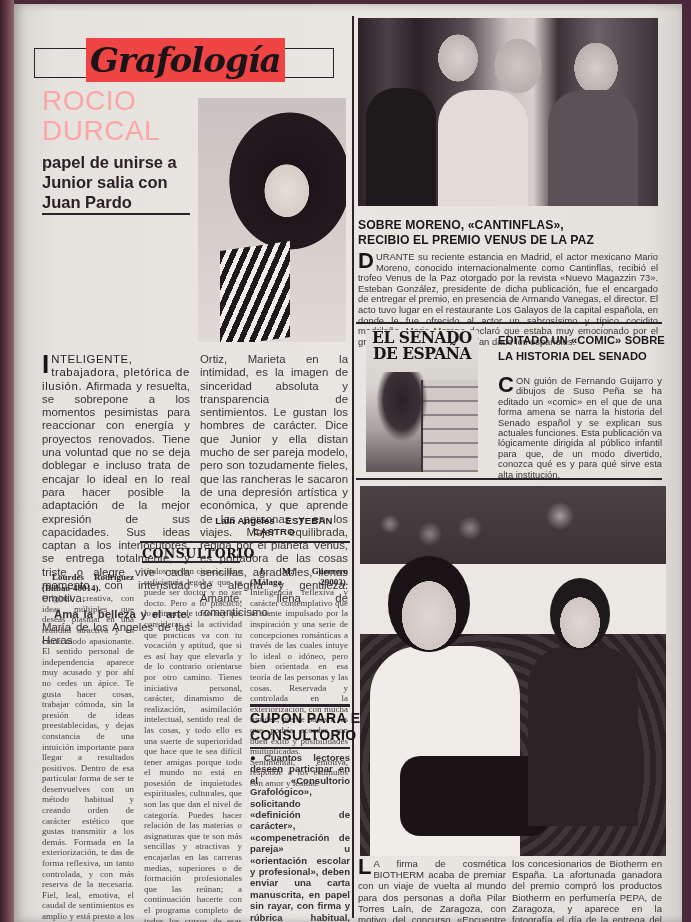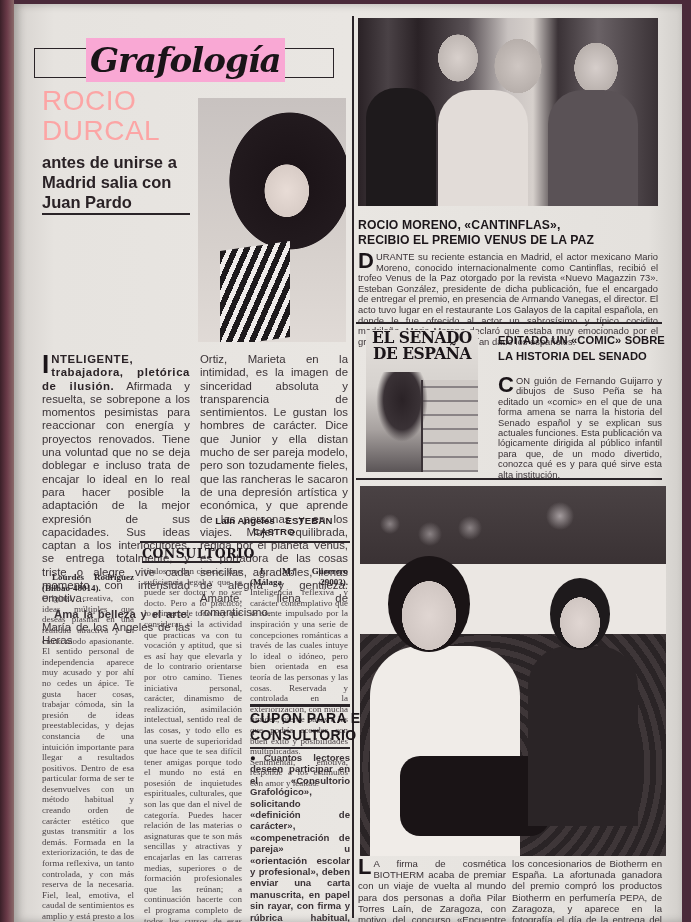--- a/index.html
+++ b/index.html
@@ -31,21 +31,21 @@
   .graf-box {
     left: 34px; top: 48px; width: 300px; height: 30px;
     border: 1.5px solid #2a2428;
   }
   .graf-title {
     left: 86px; top: 38px;
     font-family: "DejaVu Serif", serif;
     font-style: italic; font-weight: bold;
     font-size: 34px; letter-spacing: -1px;
     color: #1a1418;
-    background: #f9a8d4;
+    background: #ef4444;
     padding: 0 4px;
     line-height: 44px;
   }
   .headline-big {
     left: 42px; top: 86px;
     font-family: "Liberation Sans", sans-serif;
     font-weight: normal; font-size: 28px; line-height: 30px;
     color: #fca5a5; letter-spacing: 0.5px;
   }
   .subhead {
@@ -85,21 +85,21 @@
     font-size: 11.4px; line-height: 13.3px;
     color: #3a3236;
     text-align: justify;
   }
   .col-a { left: 42px; top: 353px; width: 148px; }
   .col-b { left: 200px; top: 353px; width: 148px; }
   .dropcap-I {
     float: left; font-weight: bold; font-size: 26px; line-height: 22px;
     margin-right: 2px; color: #1a1418;
   }
-  .lead-bold { font-weight: bold; color: #2a2226; letter-spacing: 0.6px; }
+  .lead-bold { font-weight: normal; color: #2a2226; letter-spacing: 0.6px; }
   .byline {
     left: 200px; top: 515px; width: 148px;
     font-size: 9.6px; font-weight: bold; color: #2a2226; text-align: center;
   }
   .byline .caps { letter-spacing: 0.2px; margin-left: 8px; }
 
   
   .consult-rule { left: 140px; top: 541px; width: 210px; height: 1.5px; background: #2a2428; }
   .consult-title {
     left: 142px; top: 546px;
@@ -243,21 +243,21 @@
 
   <div class="abs col-rule" style="left:352px; top:16px; width:1.5px; height:902px;"></div>
 
   <div class="abs graf-box"></div>
   <div class="abs graf-title">Grafología</div>
 
   <div class="abs headline-big">
     <div>ROCIO</div>
     <div>DURCAL</div>
   </div>
-  <div class="abs subhead" style="width:150px;">antes de unirse a Madrid salia con Juan Pardo</div>
+  <div class="abs subhead" style="width:150px;">papel de unirse a Junior salia con Juan Pardo</div>
   <div class="abs subhead-rule"></div>
 
   <div class="abs photo-rocio">
     <div class="stripes"></div>
   </div>
 
 
   <div class="abs body-text col-a">
     <span class="dropcap-I">I</span>
     <span class="lead-bold">NTELIGENTE, trabajadora, pletórica de ilusión.</span>
@@ -296,21 +296,21 @@
   <div class="abs cupon-text">
     <span class="bullet">●</span><span>Cuantos lectores deseen participar en el «Consultorio Grafológico», solicitando «definición de carácter», «compenetración de pareja» u «orientación escolar y profesional», deben enviar una carta manuscrita, en papel sin rayar, con firma y rúbrica habitual, acompañada de CINCO CUPONES como éste. El sobre ha de dirigirse a «Consultorio Grafológico». SEMANA. Cuesta de San Vicente, 24. Madrid-8.</span>
   </div>
 
   <div class="abs photo-cantinflas">
     <div class="suit1"></div>
     <div class="suit2"></div>
     <div class="suit3"></div>
   </div>
   <div class="abs mario-head">
-    <div>ROCIO MORENO, «CANTINFLAS»,</div>
+    <div>SOBRE MORENO, «CANTINFLAS»,</div>
     <div>RECIBIO EL PREMIO VENUS DE LA PAZ</div>
   </div>
   <div class="abs mario-text">
     <span class="dropcap-D">D</span><span>URANTE su reciente estancia en Madrid, el actor mexicano Mario Moreno, conocido internacionalmente como Cantinflas, recibió el trofeo Venus de la Paz otorgado por la revista «Nuevo Magazzin 73». Esteban González, presidente de dicha publicación, fue el encargado de entregar el premio, en presencia de Armando Vanegas, el director. El acto tuvo lugar en el restaurante Los Galayos de la capital española, en donde le fue ofrecido al actor un sabrosísimo y típico cocidito madrileño. Mario Moreno declaró que estaba muy emocionado por el gran recibimiento que le habían dado los españoles.</span>
   </div>
   <div class="abs r-rule1"></div>
 
   <div class="abs senado-img">
     <div class="senado-logo">
       <div>EL SENADO</div>

